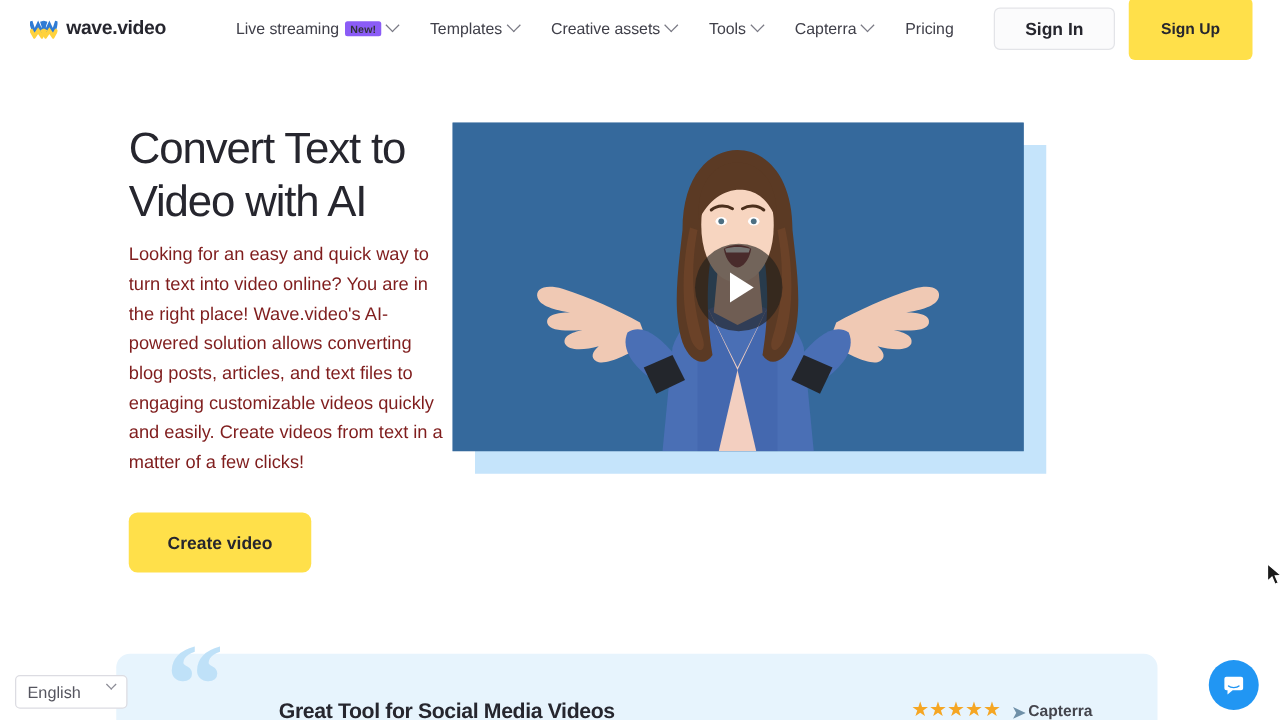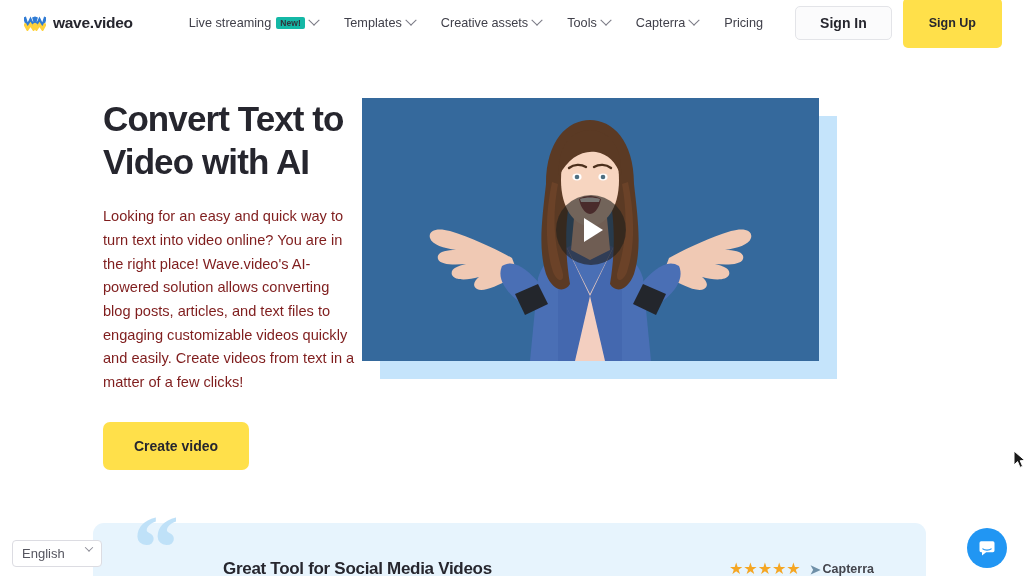--- a/index.html
+++ b/index.html
@@ -53,21 +53,21 @@
     display: flex;
     align-items: center;
     gap: 5px;
     font-size: 12.7px;
     color: #40404a;
     white-space: nowrap;
     cursor: pointer;
   }
   .nav-label { line-height: 1; }
   .badge-new {
-    background: #14b8a6;
+    background: #8b5cf6;
     color: #32323a;
     font-size: 8.5px;
     font-weight: bold;
     padding: 2px 4px 2px 4px;
     border-radius: 2px;
     line-height: 1;
     letter-spacing: 0.1px;
   }
   .chev {
     width: 8px; height: 8px;
@@ -107,24 +107,24 @@
     padding: 52px 0 0 0;
     align-items: flex-start;
   }
   .hero-left {
     width: 360px;
     padding-left: 103px;
   }
   .hero-title {
     font-size: 35px;
     line-height: 1.22;
-    font-weight: bold;
+    font-weight: normal;
     letter-spacing: -0.9px;
     color: #26262e;
-    margin-bottom: 22px;
+    margin-bottom: 10px;
   }
   .hero-text {
     font-size: 14.6px;
     line-height: 1.62;
     color: #7f1d1d;
     margin-bottom: 27px;
     max-width: 335px;
   }
   .btn-create {
     display: inline-block;

